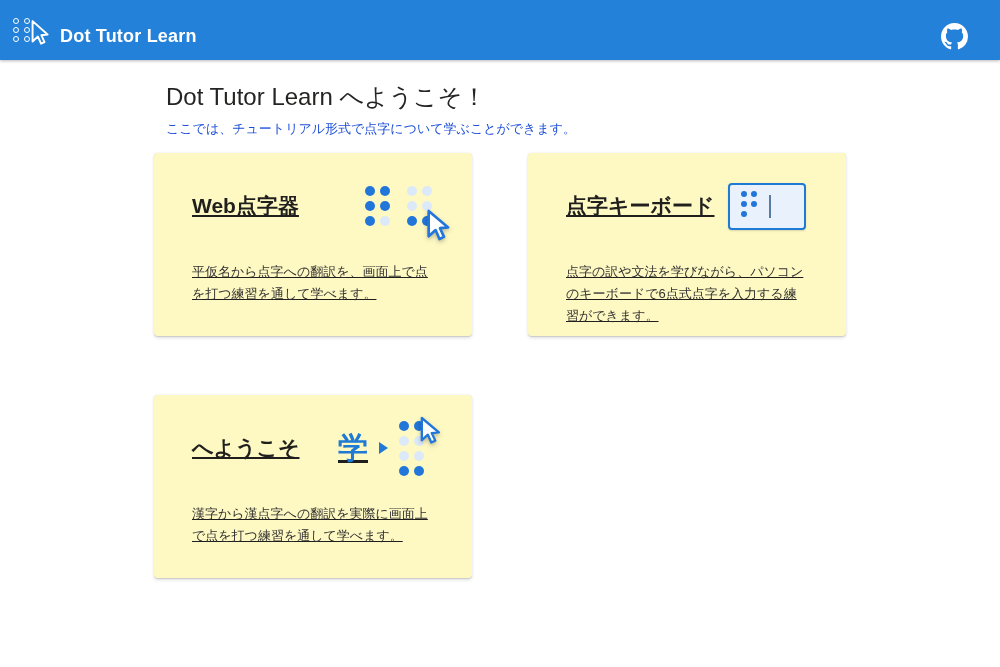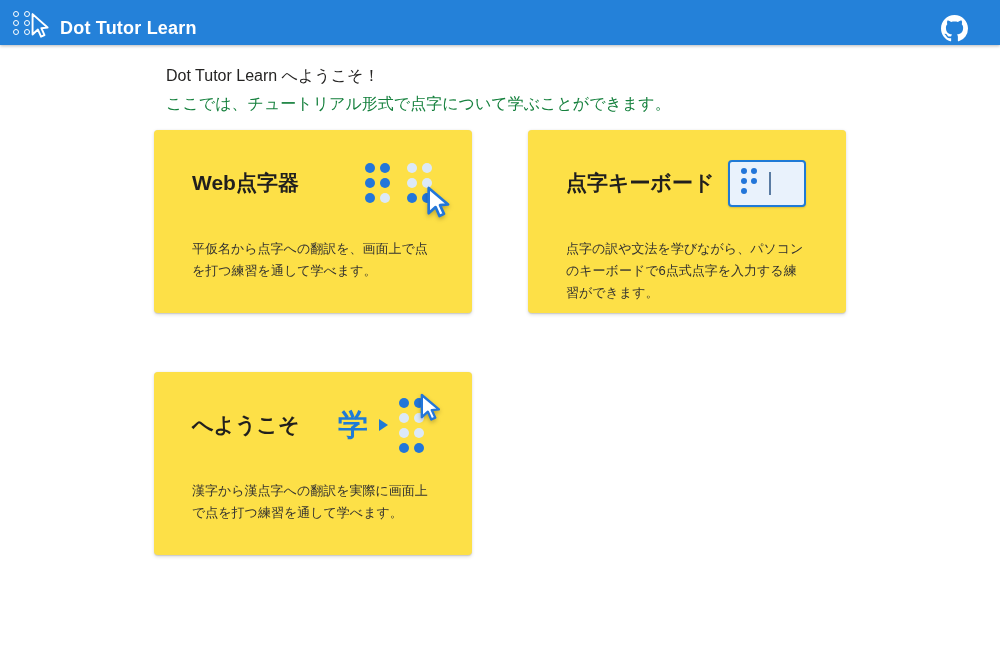--- a/index.html
+++ b/index.html
@@ -11,43 +11,44 @@
     --caret:#5a7ca3;
   }
   *{box-sizing:border-box;}
   html,body{margin:0;padding:0;}
   body{
     width:1000px;height:667px;overflow:hidden;background:#ffffff;
     font-family:"Liberation Sans","DejaVu Sans",sans-serif;color:#201f1e;
   }
   
   .app-header{
-    height:45px;background:var(--header-bg);display:flex;align-items:center;
+    height:60px;background:var(--header-bg);display:flex;align-items:center;
     padding:12px 16px 0 13px;box-shadow:0 1px 3px rgba(0,0,0,.28);position:relative;z-index:5;
   }
   .logo{position:relative;width:38px;height:36px;margin-right:9px;flex:0 0 auto;}
   .logo-dots .braille-row{display:flex;gap:5px;margin-bottom:3px;}
   .logo-dots .dot{width:7px;height:7px;border-radius:50%;}
   .logo-dots .dot-outline{border:1.5px solid #fff;background:transparent;width:6px;height:6px;}
   .logo-cursor{position:absolute;top:1px;left:13px;width:26px;height:30px;}
   .app-title{font-size:18px;font-weight:700;color:#fff;margin:0;letter-spacing:.2px;}
   .header-spacer{flex:1;}
   .github-link{display:flex;align-items:center;justify-content:center;width:32px;height:32px;cursor:pointer;margin-right:14px;}
   .github-link svg{width:27px;height:27px;}
   
   .content{width:692px;margin:0 auto;}
   .welcome{margin:21px 0 0 12px;}
-  .page-title{font-size:16px;font-weight:500;margin:0 0 7px 0;color:#252423;}
-  .page-subtitle{font-size:16px;margin:0;color:#15803d;}
+  .page-title{font-size:24px;font-weight:500;margin:0 0 7px 0;color:#252423;}
+  .page-subtitle{font-size:13px;margin:0;color:#1d4ed8;}
   .cards-grid{
     display:grid;grid-template-columns:318px 318px;column-gap:56px;row-gap:59px;margin-top:15px;
   }
   .card{
-    background:#fde047;border-radius:4px;height:183px;padding:20px 38px;cursor:pointer;
+    background:#fef9c3;border-radius:4px;height:183px;padding:20px 38px;cursor:pointer;
     box-shadow:0 1.6px 3.6px rgba(0,0,0,.13),0 0.3px 0.9px rgba(0,0,0,.11);
+    text-decoration:underline;
   }
   .card-top{display:flex;align-items:center;justify-content:space-between;min-height:66px;}
   .card-title{font-size:21px;font-weight:600;margin:0;color:#201f1e;white-space:nowrap;}
   .card-desc{font-size:13px;line-height:1.7;color:#323130;margin:22px 0 0 0;}
   
   .braille-cell .braille-row{display:flex;gap:5px;margin-bottom:5px;}
   .braille-cell .braille-row:last-child{margin-bottom:0;}
   .braille-cell .dot{width:10px;height:10px;border-radius:50%;display:block;}
   .dot-dark{background:var(--dot-dark);}
   .dot-light{background:var(--dot-light);}

